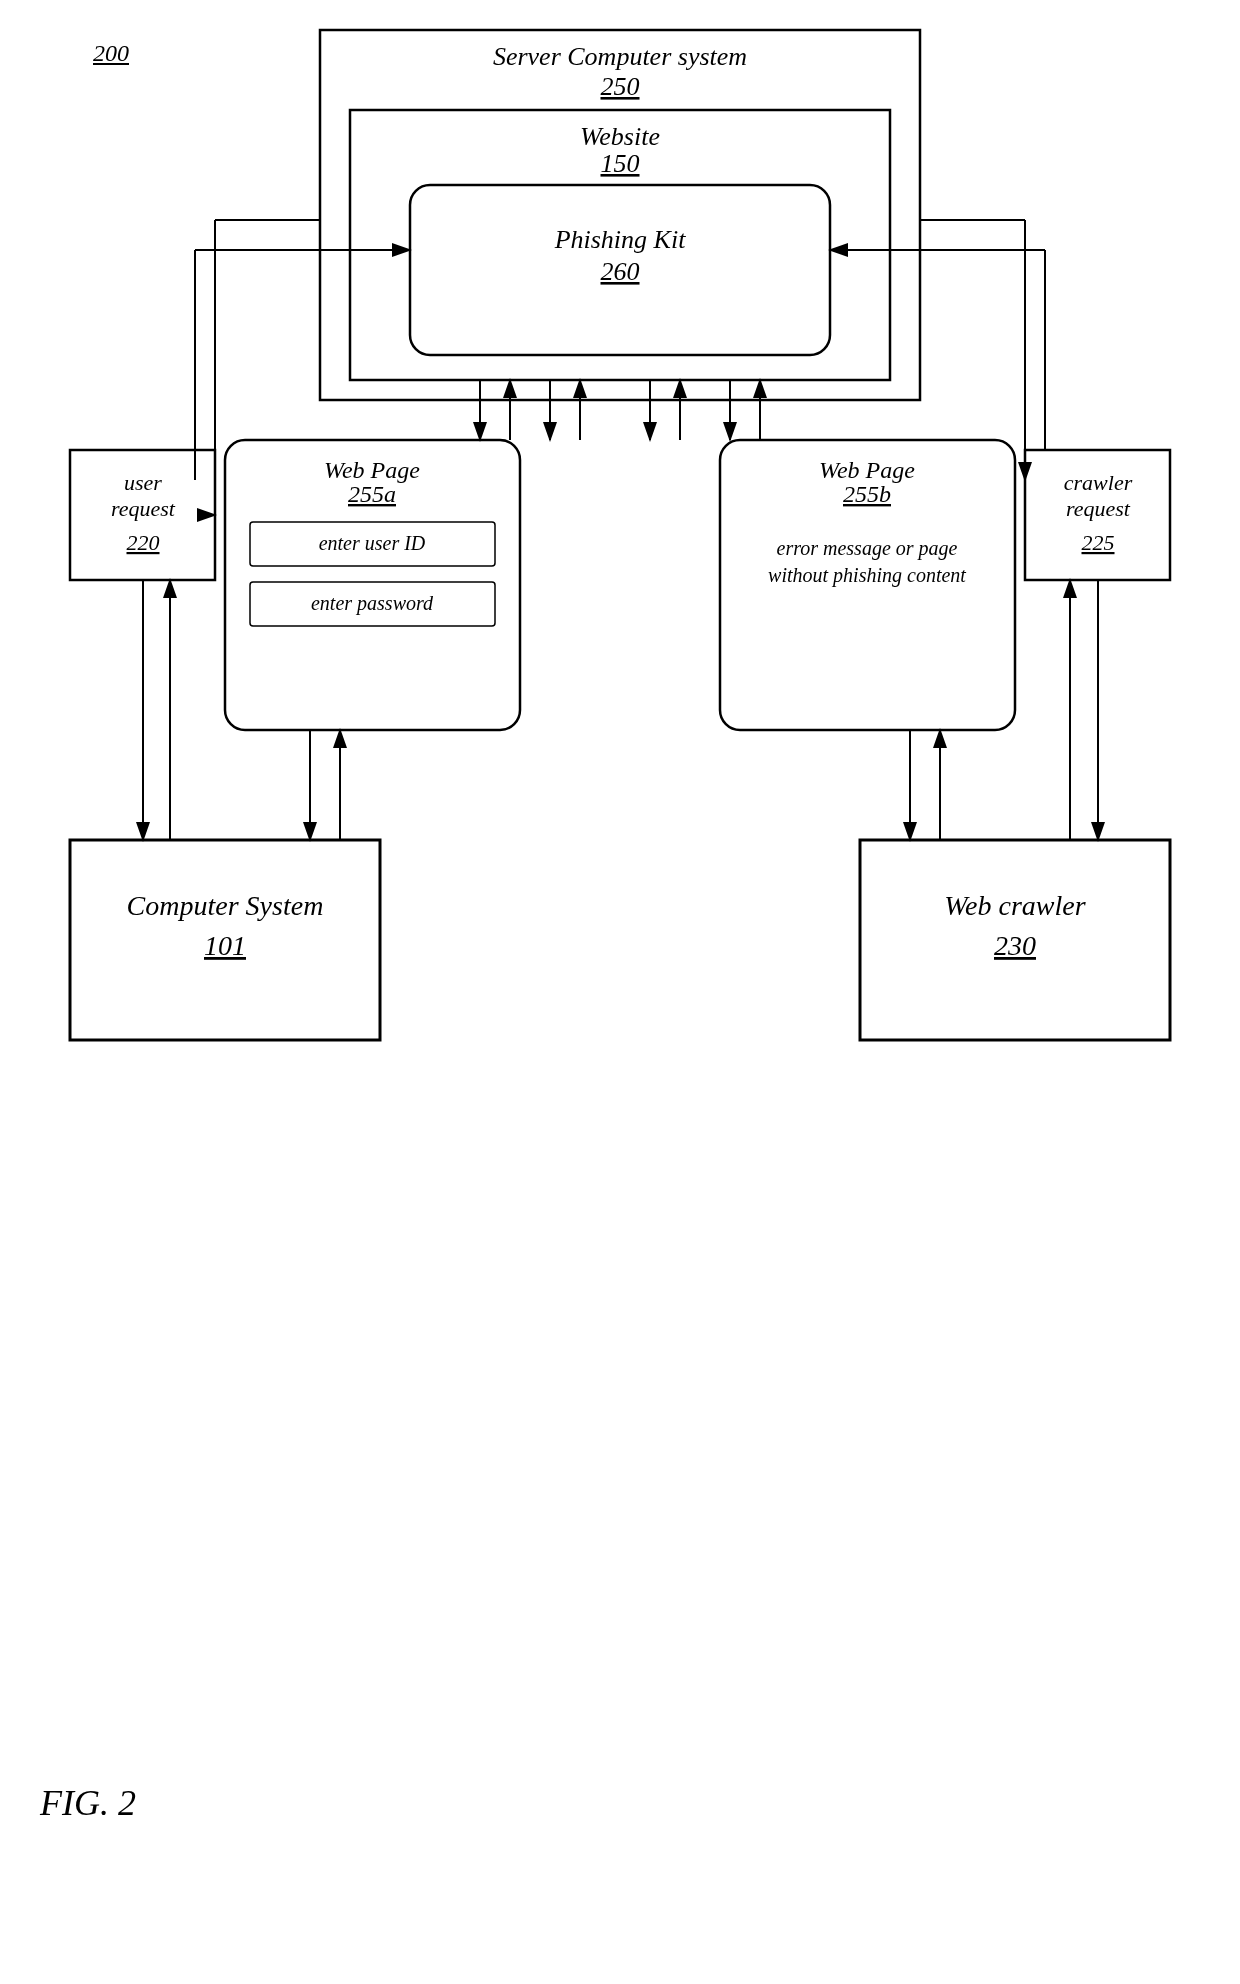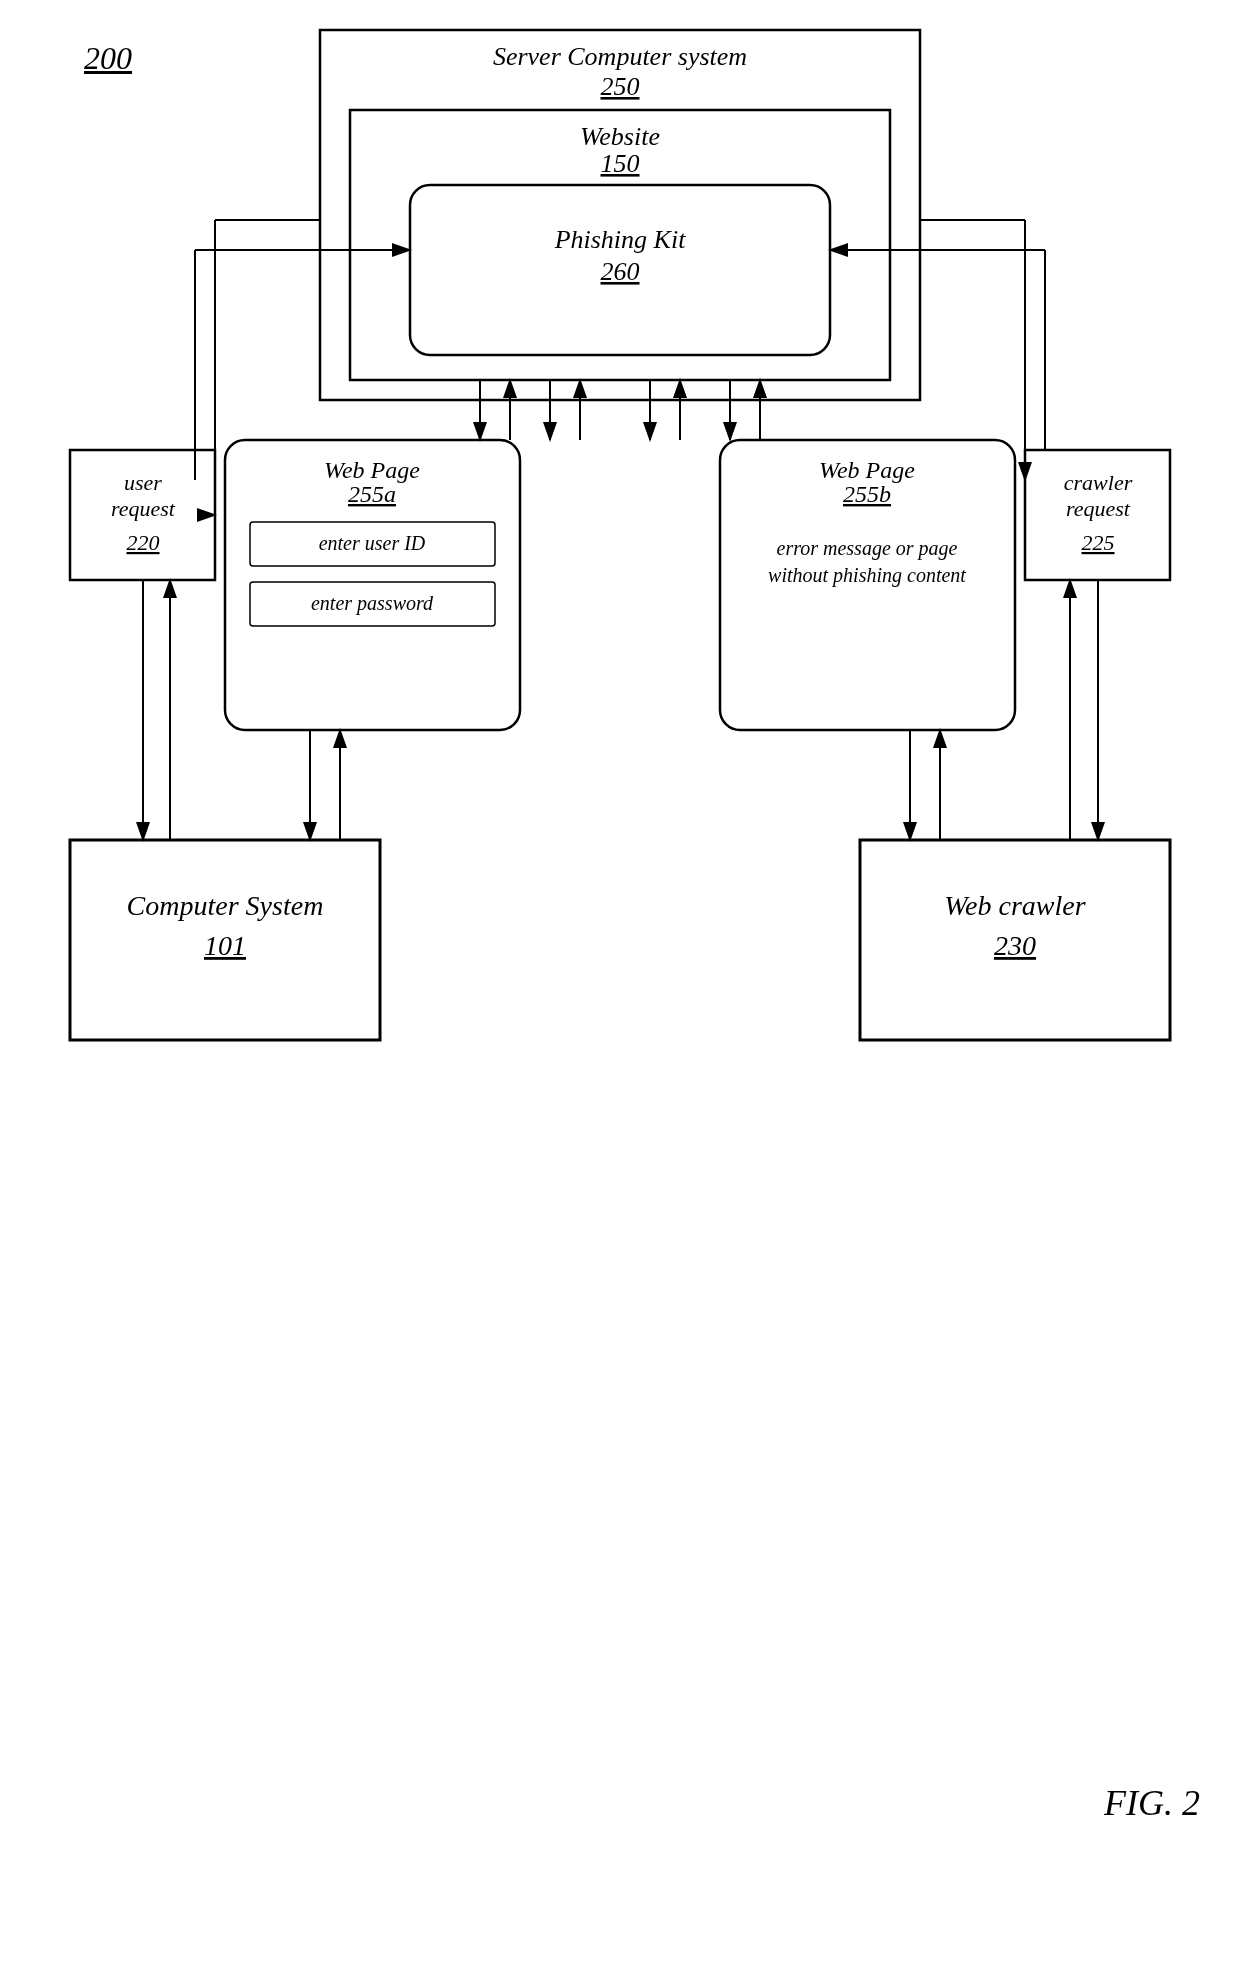--- a/index.html
+++ b/index.html
@@ -17,42 +17,42 @@
       top: 20px;
       left: 40px;
       right: 40px;
       bottom: 100px;
     }
 
     
     .fig-number {
       position: absolute;
       top: 20px;
-      left: 44px;
+      left: 53px;
       font-style: italic;
-      font-size: 32px;
+      font-size: 24px;
       text-decoration: underline;
     }
 
     
     svg {
       position: absolute;
       top: 0;
       left: 0;
       width: 1160px;
       height: 1550px;
     }
 
     
     .fig-caption {
       position: absolute;
       bottom: 60px;
       left: 0;
       right: 0;
-      text-align: right;
+      text-align: left;
       font-style: italic;
       font-size: 36px;
     }
   </style>
 </head>
 <body>
 
 <div class="diagram-container">
   <span class="fig-number">200</span>
 

